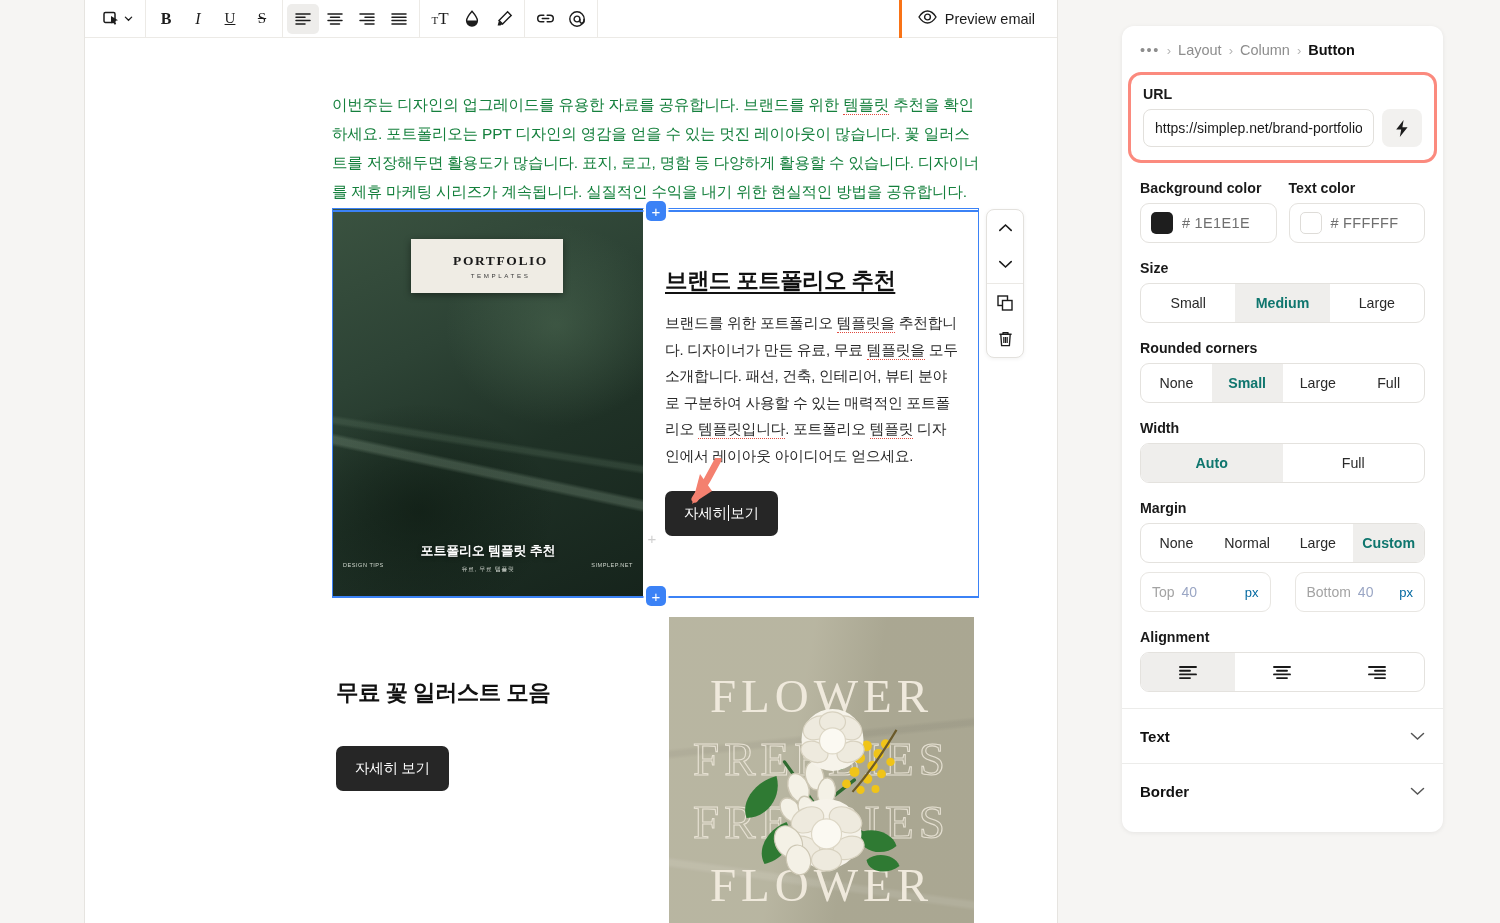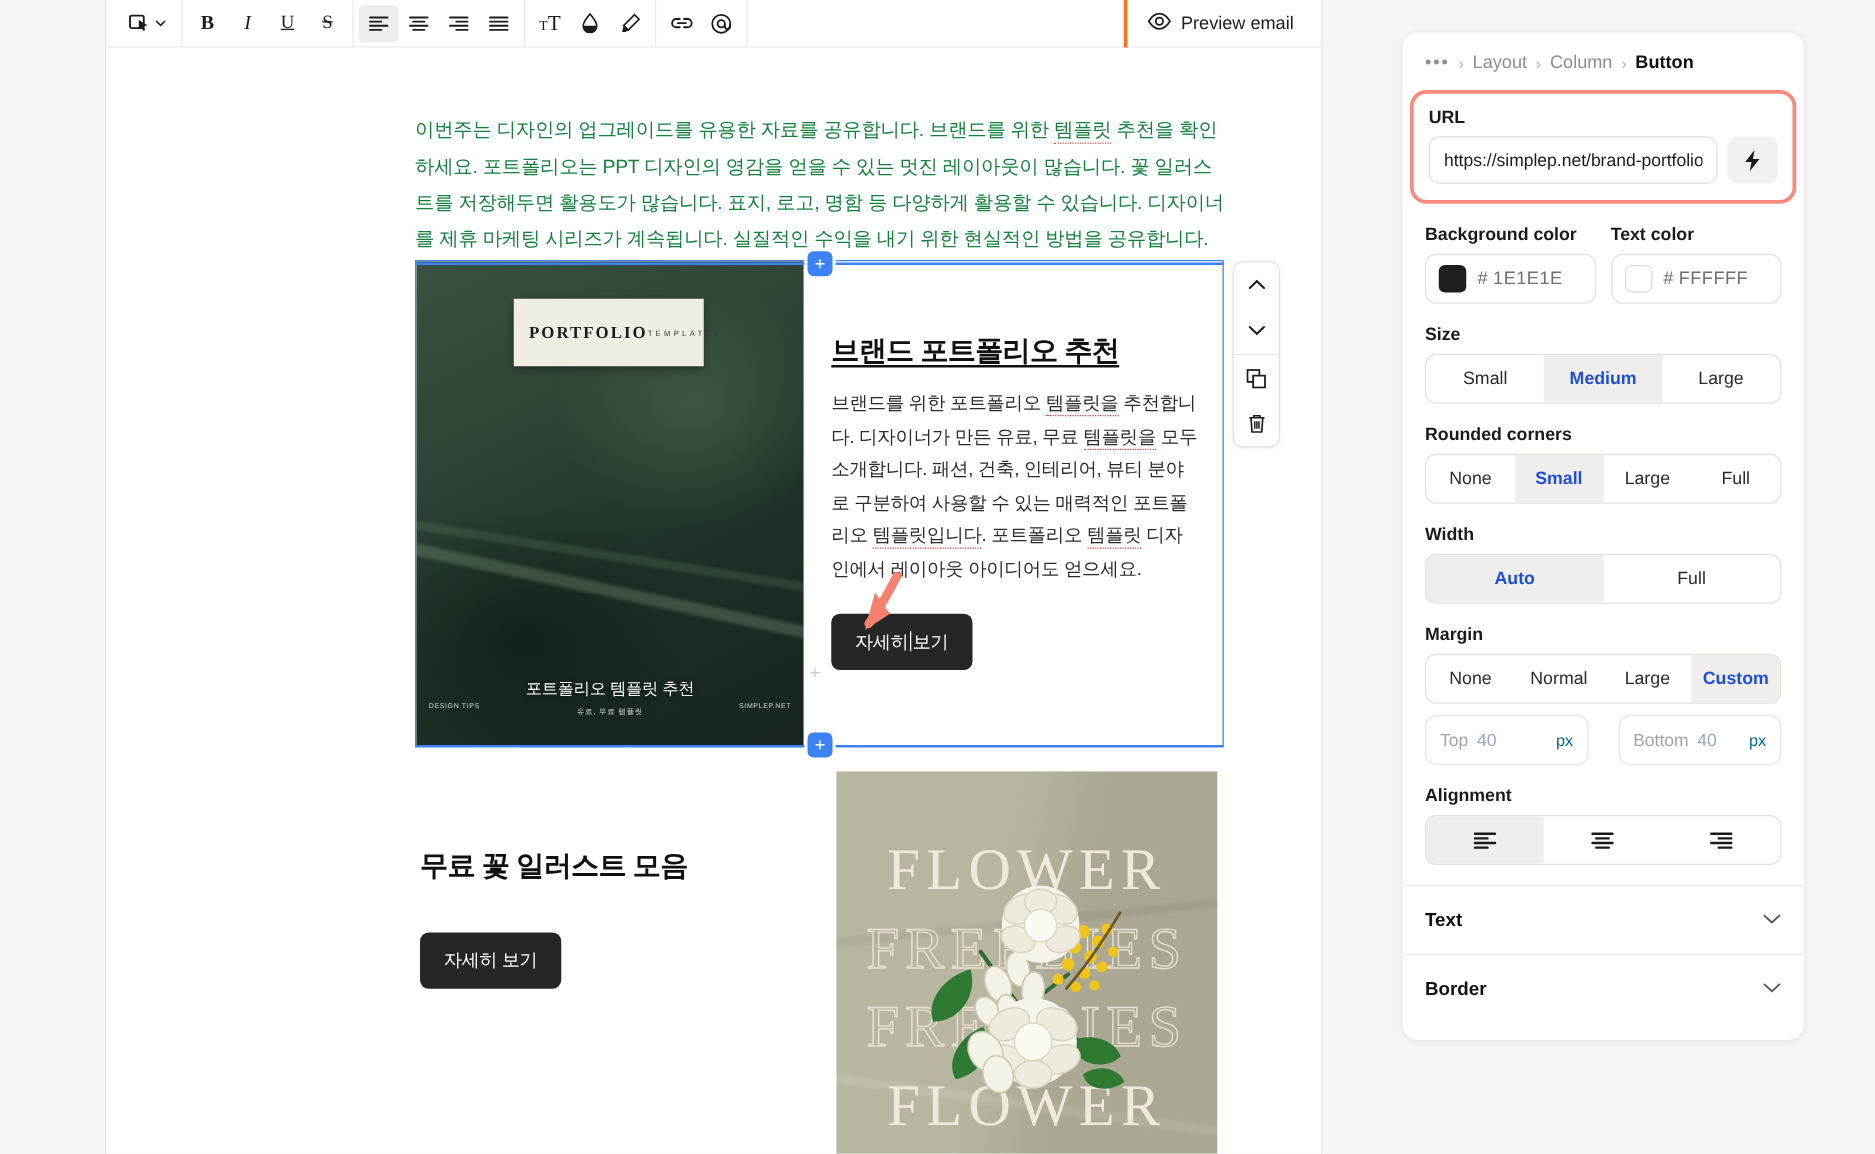--- a/index.html
+++ b/index.html
@@ -62,28 +62,28 @@
   
   .art-pf { position: absolute; inset: 0;
             background:
               radial-gradient(ellipse 70% 45% at 28% 78%, rgba(10,22,14,.55), transparent 62%),
               radial-gradient(ellipse 55% 40% at 72% 30%, rgba(92,124,96,.38), transparent 65%),
               linear-gradient(155deg, #3a5240 0%, #2d4335 34%, #1f3126 62%, #16241c 100%); }
   .art-pf::after { content:""; position:absolute; left:-12%; top:52%; width:125%; height:30%;
             background: linear-gradient(12deg, transparent 0 44%, rgba(150,175,152,.28) 46% 49%, transparent 51%),
                         linear-gradient(9deg, transparent 0 60%, rgba(120,148,124,.2) 62% 64%, transparent 66%); }
   .pf-label { position: absolute; left: 78px; top: 30px; width: 152px; height: 54px;
-              background: #efece4; display: flex; flex-direction: row;
+              background: #efece4; display: flex; flex-direction: column;
               align-items: center; justify-content: center;
               box-shadow: 0 2px 7px rgba(0,0,0,.42); padding-left: 27px; }
   .pf-label-t1 { font-size: 13.5px; font-weight: bold; letter-spacing: 1.6px; color: #1a1a1a;
                  font-family: "Liberation Serif", serif; }
   .pf-label-t2 { font-size: 6.2px; letter-spacing: 2.6px; color: #3a3a3a; margin-top: 3px; }
   .pf-cap { position: absolute; left: 0; right: 0; bottom: 36px; text-align: center;
-            color: #fff; font-size: 13px; font-weight: normal; letter-spacing: -0.2px;
+            color: #fff; font-size: 13px; font-weight: bold; letter-spacing: -0.2px;
             text-shadow: 0 1px 4px rgba(0,0,0,.5); }
   .pf-sub { position: absolute; left: 0; right: 0; bottom: 22px; text-align: center;
             color: #d8ddd6; font-size: 6px; letter-spacing: .6px; }
   .pf-tl { position: absolute; left: 10px; bottom: 28px; color: #cfd6cd; font-size: 5.6px; letter-spacing: .5px; }
   .pf-tr { position: absolute; right: 10px; bottom: 28px; color: #cfd6cd; font-size: 5.6px; letter-spacing: .5px; }
 
   
   .plus { position: absolute; width: 20px; height: 20px; border-radius: 5px;
           background: #3b82f6; color: #fff; display: flex; align-items: center;
           justify-content: center; font-size: 15px; line-height: 1; cursor: pointer; z-index: 6;
@@ -145,21 +145,21 @@
   .colfield { display: flex; align-items: center; gap: 9px; height: 40px;
               border: 1px solid #e4e2de; border-radius: 9px; padding: 0 10px; cursor: pointer; }
   .sw { width: 22px; height: 22px; border-radius: 5px; flex: none; }
   .sw.bord { border: 1px solid #dedcd8; }
   .hashv { font-size: 14.5px; color: #6f6f6f; letter-spacing: .4px; }
   .hashv b { color: #6f6f6f; font-weight: normal; margin-right: 4px; }
 
   .seg { display: flex; border: 1px solid #e4e2de; border-radius: 9px; overflow: hidden; height: 40px; }
   .seg > div { flex: 1; display: flex; align-items: center; justify-content: center;
                font-size: 14.2px; color: #2a2a2a; cursor: pointer; }
-  .seg > div.on { background: #efeeec; font-weight: bold; color: #1d4ed8; }
+  .seg > div.on { background: #efeeec; font-weight: bold; color: #0f766e; }
   .seg.icons > div { color: #1a1a1a; }
 
   .mrow { display: flex; gap: 24px; margin-top: 9px; }
   .mfield { flex: 1; display: flex; align-items: center; height: 40px;
             border: 1px solid #e8e6e2; border-radius: 9px; padding: 0 11px; }
   .mfield .mk { font-size: 14px; color: #a3a3a3; }
   .mfield .mv { font-size: 14px; color: #9aa6c4; margin-left: 7px; flex: 1; }
   .mfield .mu { font-size: 13px; color: #0369a1; }
 
   .acc { display: flex; align-items: center; justify-content: space-between;

